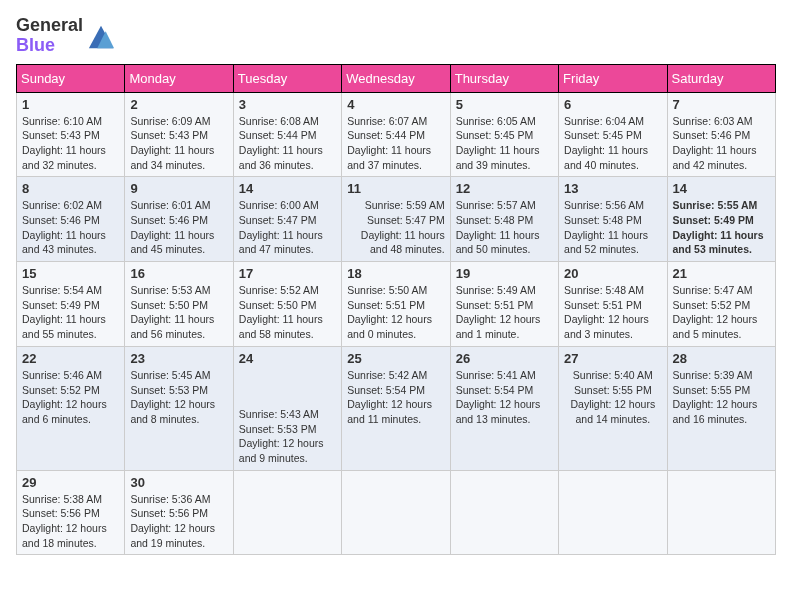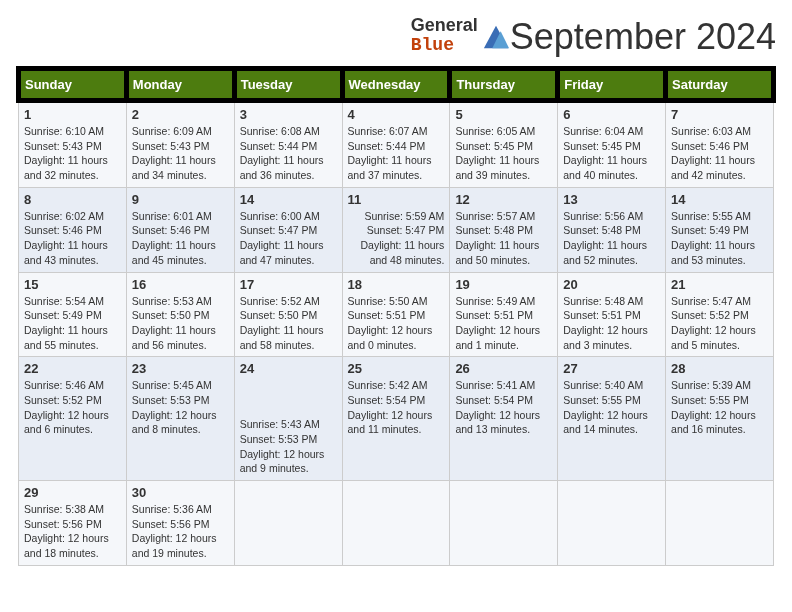--- a/index.html
+++ b/index.html
@@ -5,21 +5,21 @@
     * { box-sizing: border-box; margin: 0; padding: 0; }
     body {
       font-family: Arial, sans-serif;
       background: #fff;
       width: 792px;
       min-height: 612px;
       padding: 16px;
     }
     .header-area {
       display: flex;
-      justify-content: flex-end;
+      justify-content: space-between;
       align-items: flex-start;
       margin-bottom: 8px;
     }
     .logo {
       display: flex;
       align-items: center;
       gap: 0;
     }
     .logo-text {
       font-size: 18px;
@@ -46,27 +46,27 @@
     .location-title {
       font-size: 15px;
       color: #555;
     }
     table {
       width: 100%;
       border-collapse: collapse;
       font-size: 11px;
     }
     thead tr th {
-      background-color: #4d7c0f;
+      background-color: #ec4899;
       color: #fff;
       padding: 6px 4px;
       text-align: left;
       font-size: 13px;
-      font-weight: bold;
-      border: 5px solid #000000;
+      font-weight: normal;
+      border: 1px solid #000000;
     }
     tbody tr td {
       vertical-align: top;
       padding: 4px 5px;
       border: 1px solid #ccc;
       width: calc(100% / 7);
       min-height: 70px;
     }
     tbody tr:nth-child(odd) td {
       background-color: #f5f7fa;
@@ -91,30 +91,29 @@
     }
   </style>
 </head>
 <body>
 
 <div class="header-area">
   <div class="logo">
     <div>
       <div class="logo-text">
         <span>General</span>
-        <span style="color:#c2410c;font-family:Liberation Mono, monospace;">Blue</span>
+        <span style="color:#8b5cf6;">Blue</span>
       </div>
     </div>
     <svg class="logo-icon" viewBox="0 0 30 30">
       <polygon points="2,28 15,4 28,28" fill="#3a6db5"></polygon>
       <polygon points="15,28 24,10 33,28" fill="#5a9fd4" transform="translate(-4,0)"></polygon>
     </svg>
   </div>
   <div class="title-area">
-    <div class="month-title">September 2024</div>
   </div>
 </div>
 
 <table>
   <thead>
     <tr>
       <th>Sunday</th>
       <th>Monday</th>
       <th>Tuesday</th>
       <th>Wednesday</th>
@@ -213,21 +212,21 @@
         </td>
         <td>
           <span class="day-num">13</span>
           <div class="day-info" style="white-space: pre-line;">Sunrise: 5:56 AM
 Sunset: 5:48 PM
 Daylight: 11 hours
 and 52 minutes.</div>
         </td>
         <td>
           <span class="day-num">14</span>
-          <div class="day-info" style="white-space: pre-line;">Sunrise: 5:55 AM
+          <div class="day-info" style="white-space: pre-line; font-weight: bold;">Sunrise: 5:55 AM
 Sunset: 5:49 PM
 Daylight: 11 hours
 and 53 minutes.</div>
         </td>
       </tr>
       <tr>
         <td>
           <span class="day-num">15</span>
           <div class="day-info" style="white-space: pre-line;">Sunrise: 5:54 AM
 Sunset: 5:49 PM
@@ -308,21 +307,21 @@
         </td>
         <td>
           <span class="day-num">26</span>
           <div class="day-info" style="white-space: pre-line;">Sunrise: 5:41 AM
 Sunset: 5:54 PM
 Daylight: 12 hours
 and 13 minutes.</div>
         </td>
         <td>
           <span class="day-num">27</span>
-          <div class="day-info" style="white-space: pre-line;">Sunrise: 5:40 AM
+          <div class="day-info" style="white-space: pre-line; text-align: center;">Sunrise: 5:40 AM
 Sunset: 5:55 PM
 Daylight: 12 hours
 and 14 minutes.</div>
         </td>
         <td>
           <span class="day-num">28</span>
           <div class="day-info" style="white-space: pre-line;">Sunrise: 5:39 AM
 Sunset: 5:55 PM
 Daylight: 12 hours
 and 16 minutes.</div>

